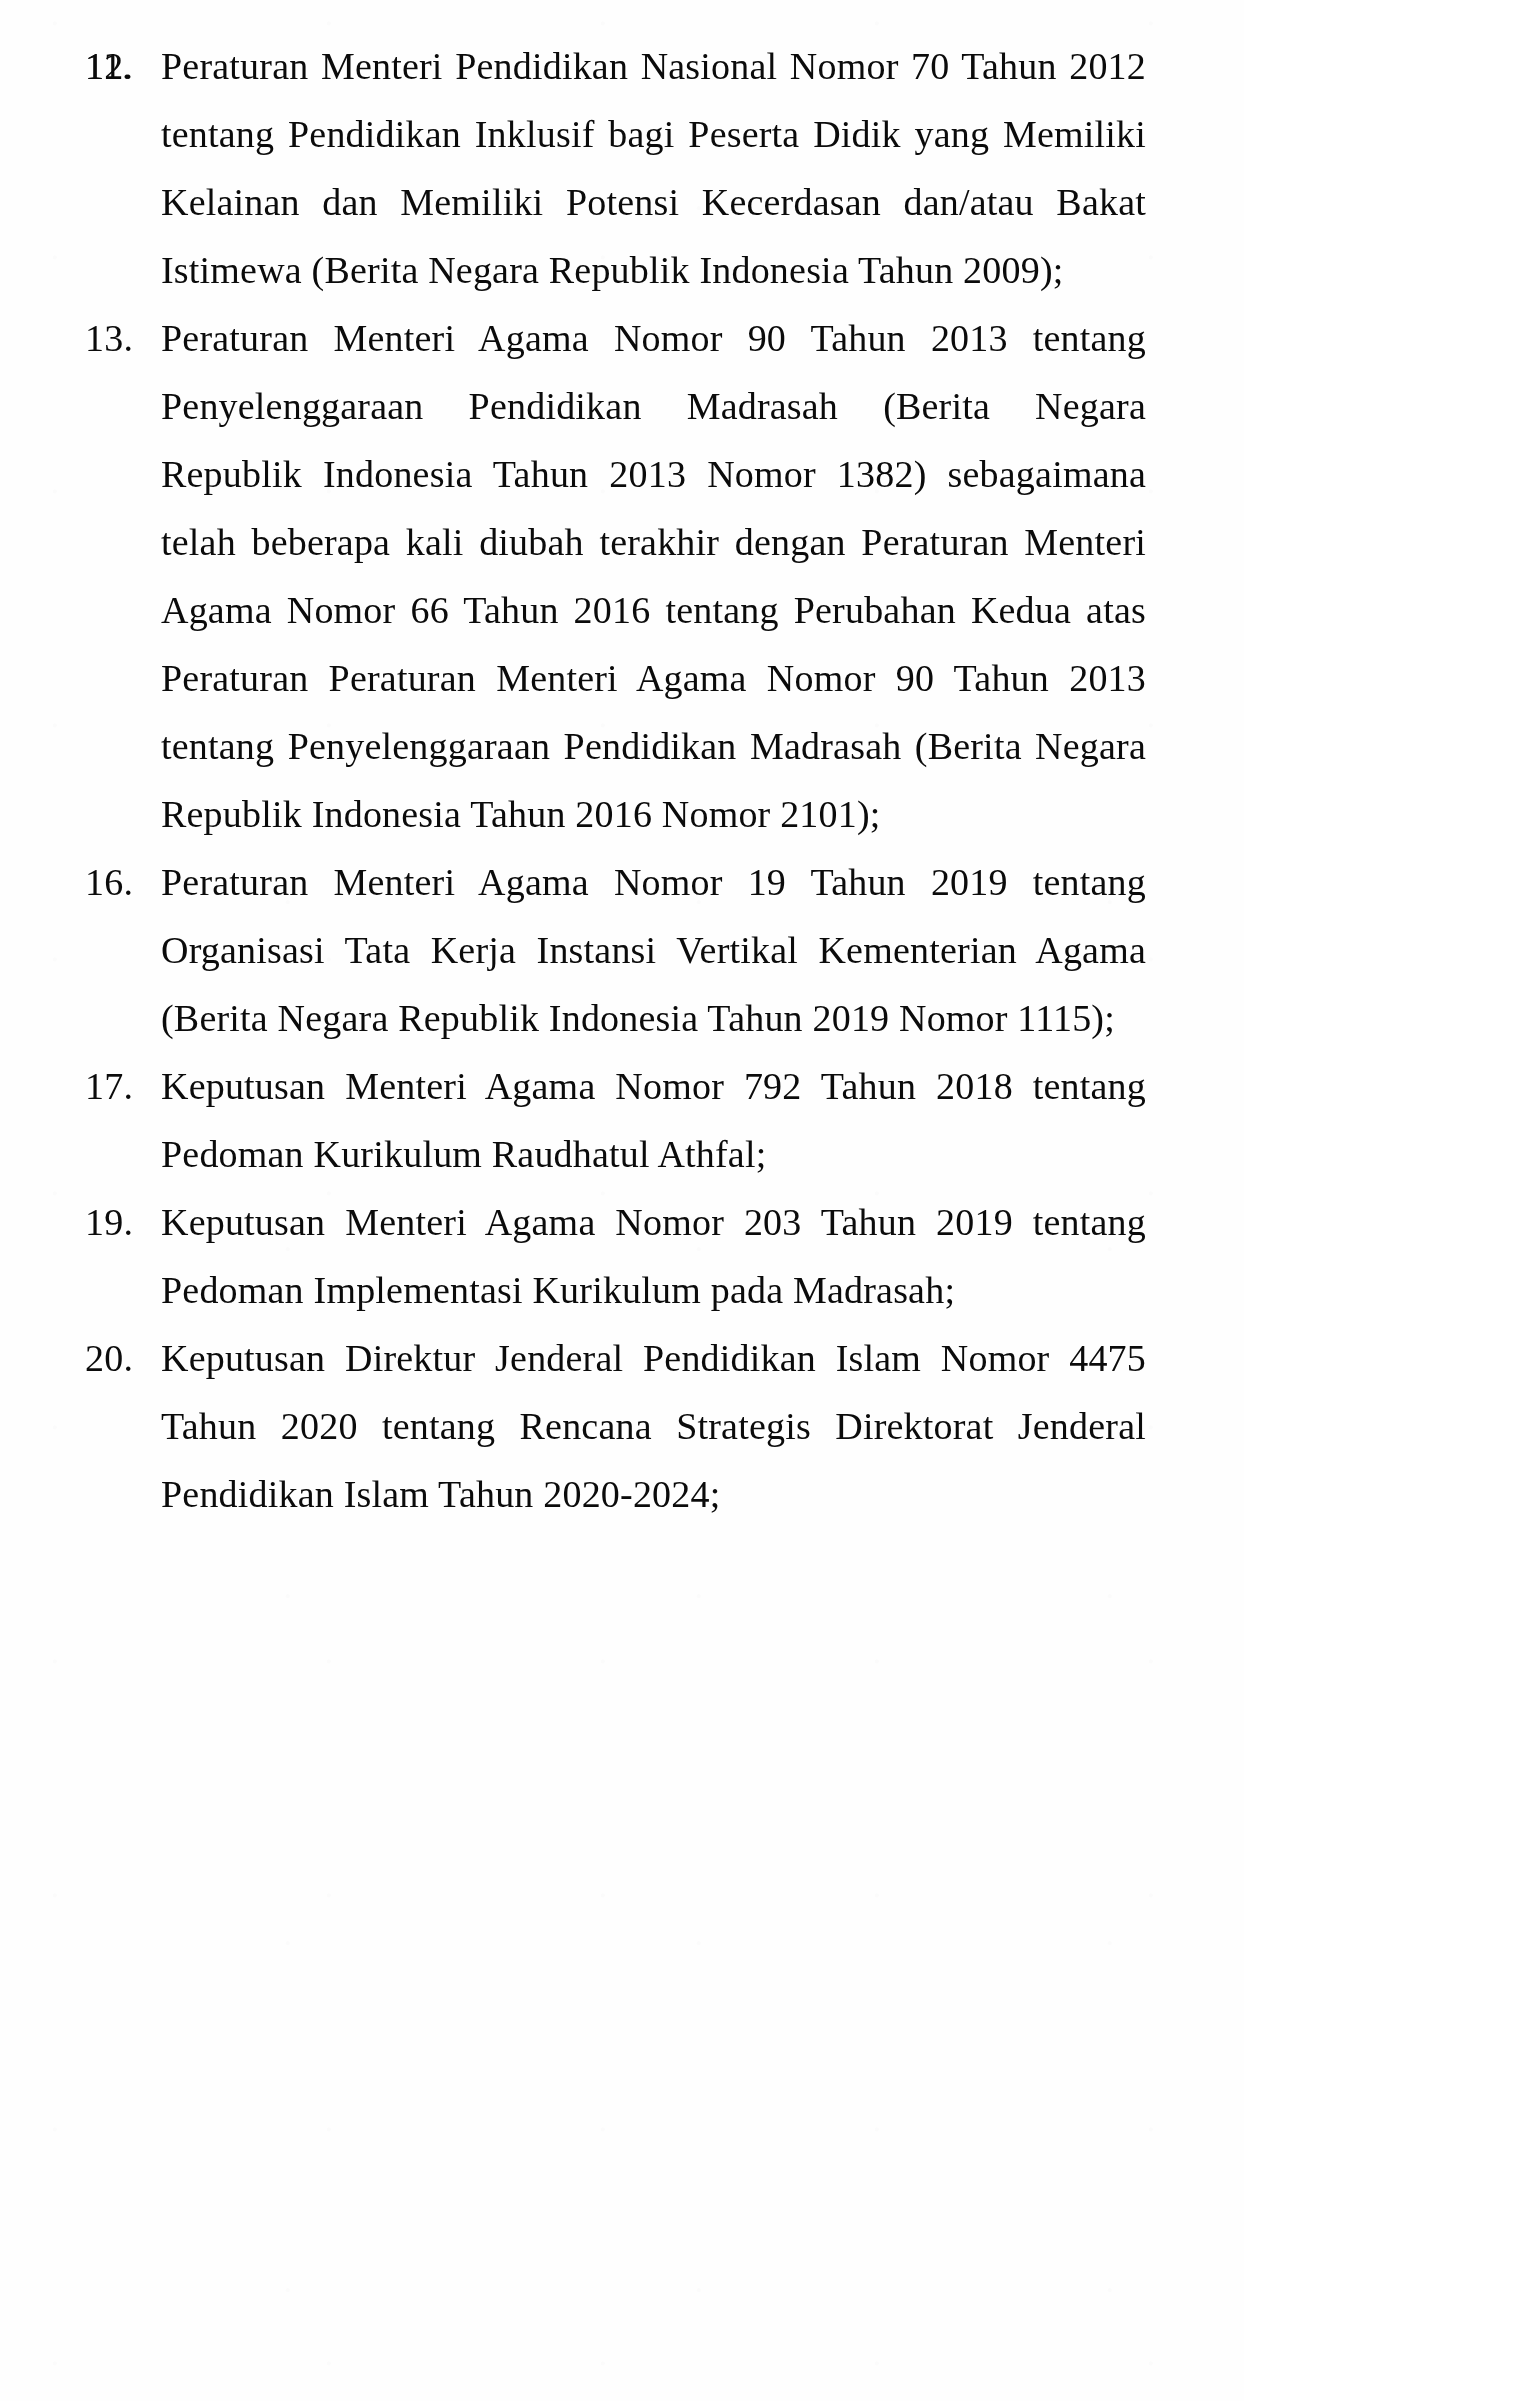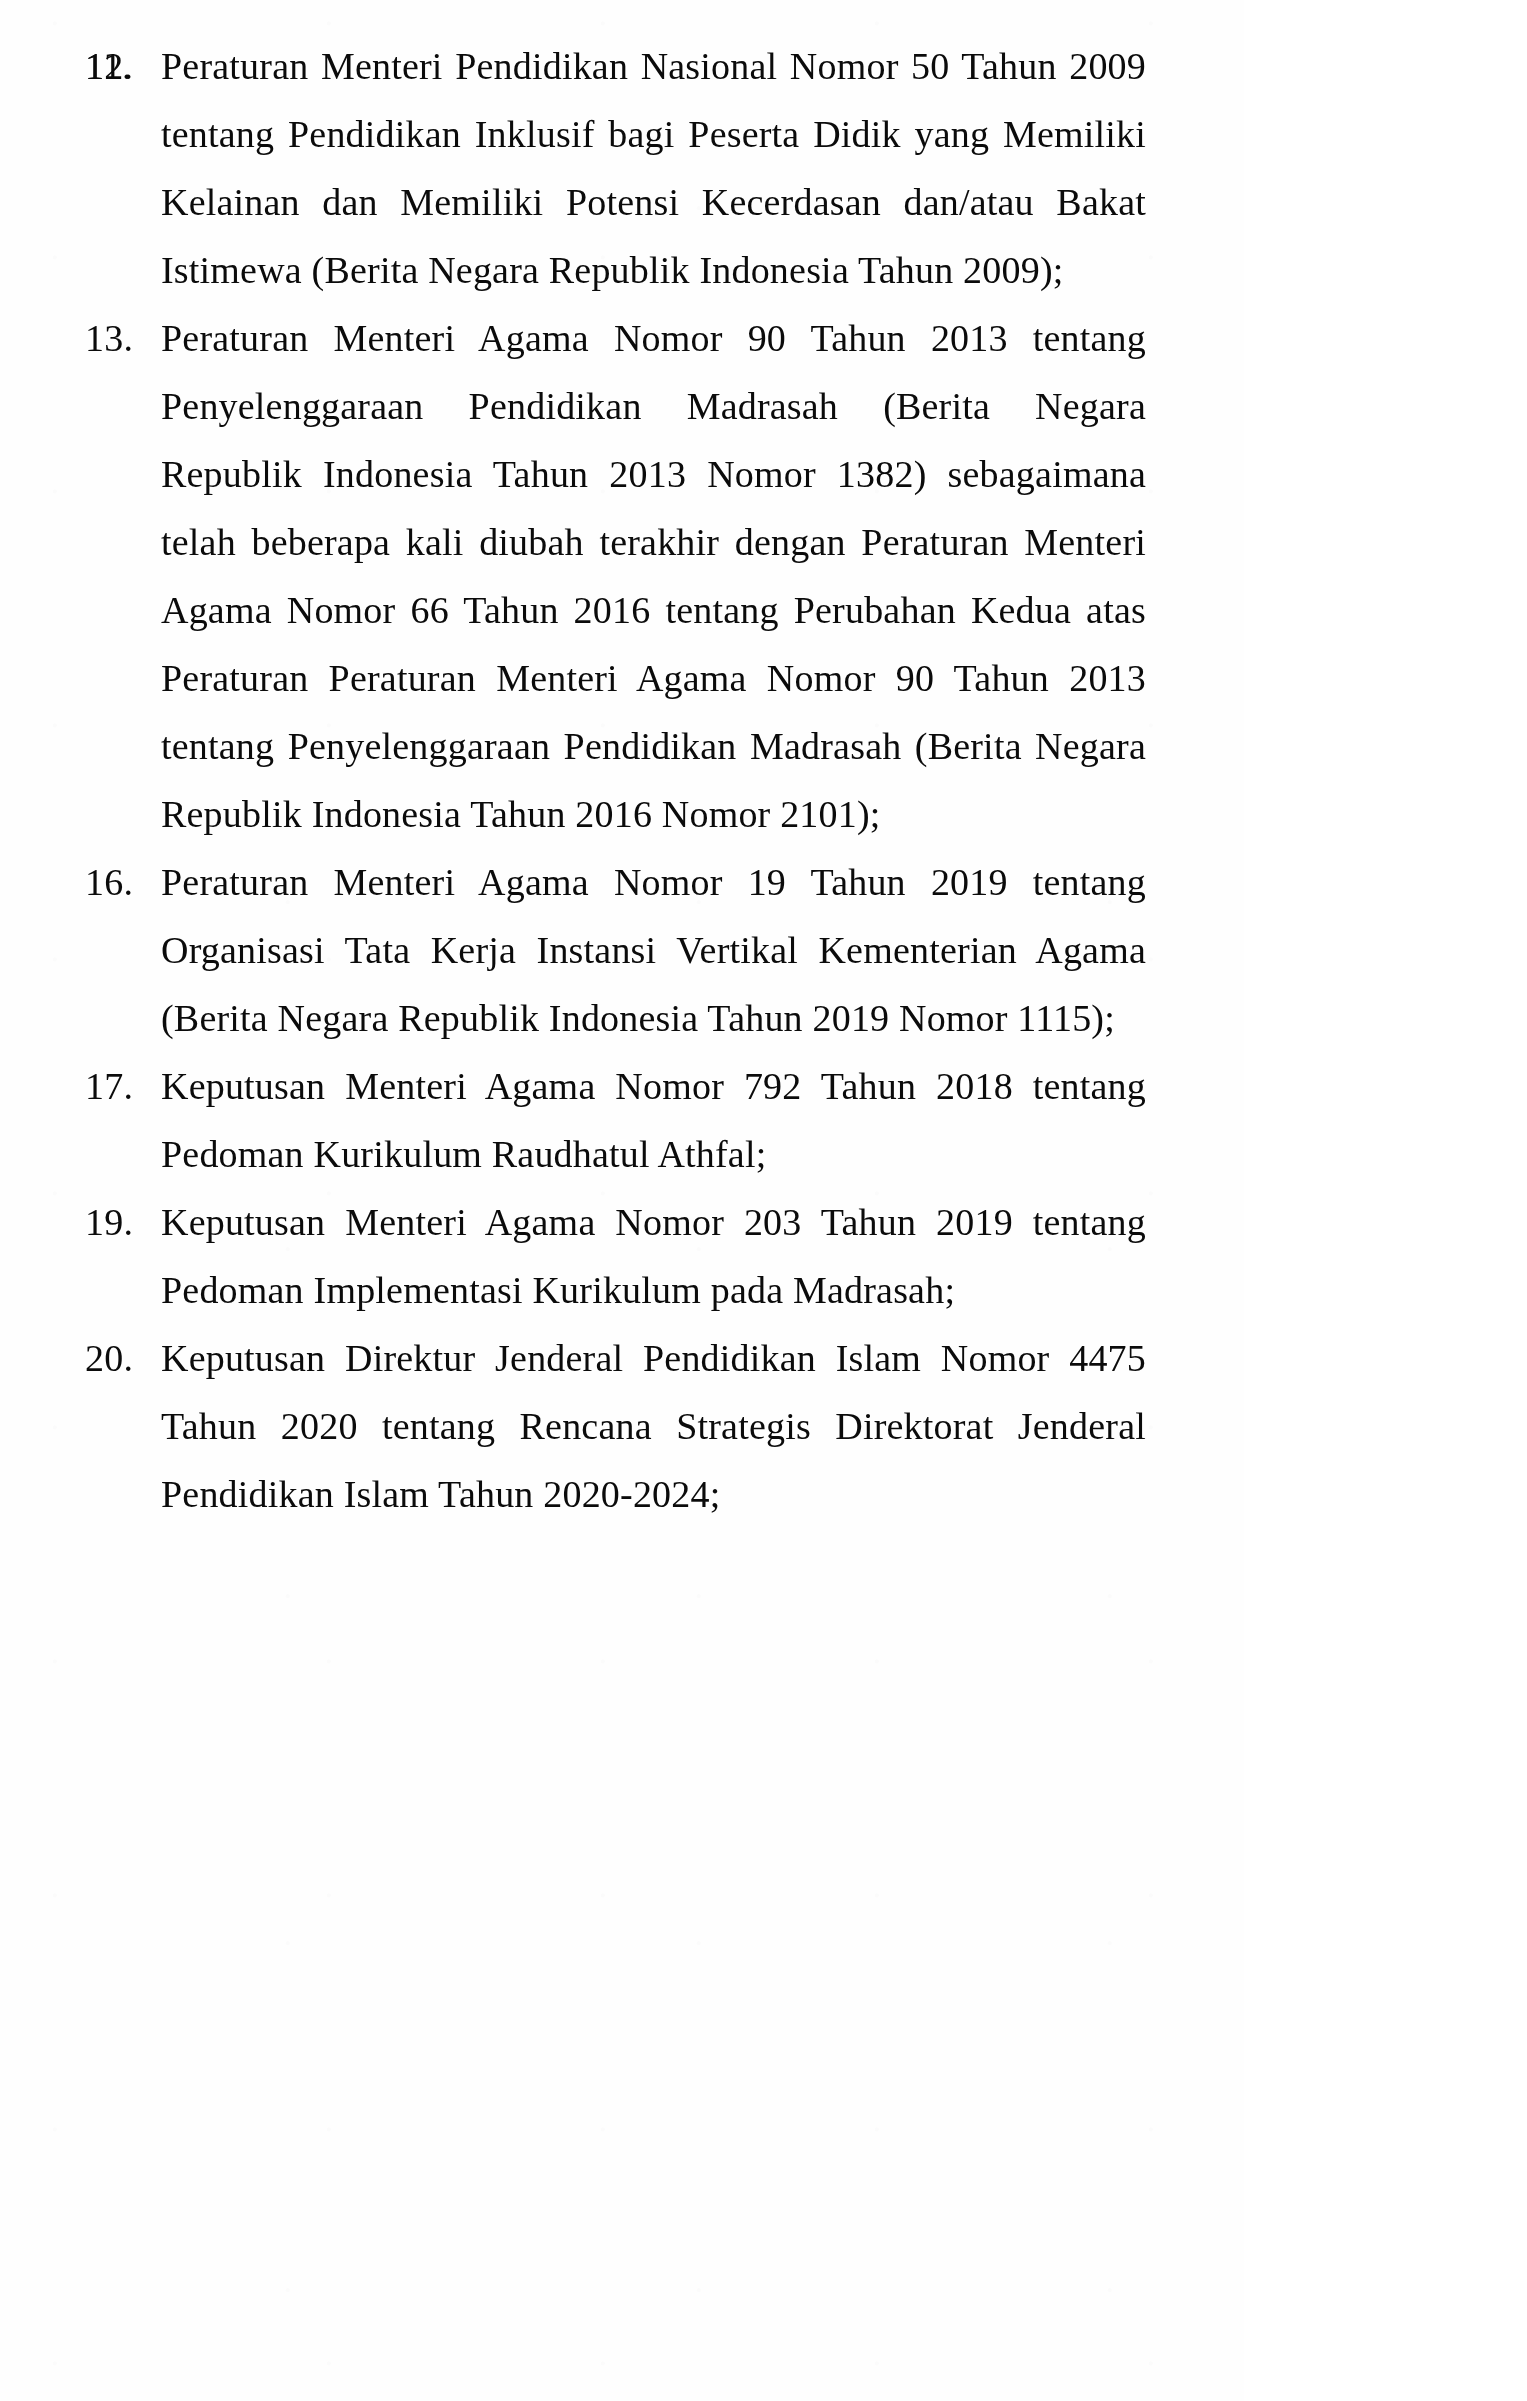--- a/index.html
+++ b/index.html
@@ -53,21 +53,21 @@
 </head>
 <body>
 
 <div class="page">
   <ol class="legal-list">
     <li>
       <span class="num">11.</span>
     </li>
     <li>
       <span class="num">12.</span>
-      <span class="body">Peraturan Menteri Pendidikan Nasional Nomor 50 Tahun 2009 tentang Pendidikan Inklusif bagi Peserta Didik yang Memiliki Kelainan dan Memiliki Potensi Kecerdasan dan/atau Bakat Istimewa (Berita Negara Republik Indonesia Tahun 2009);</span>
+      <span class="body">Peraturan Menteri Pendidikan Nasional Nomor 70 Tahun 2012 tentang Pendidikan Inklusif bagi Peserta Didik yang Memiliki Kelainan dan Memiliki Potensi Kecerdasan dan/atau Bakat Istimewa (Berita Negara Republik Indonesia Tahun 2009);</span>
     </li>
     <li>
       <span class="num">13.</span>
       <span class="body">Peraturan Menteri Agama Nomor 90 Tahun 2013 tentang Penyelenggaraan Pendidikan Madrasah (Berita Negara Republik Indonesia Tahun 2013 Nomor 1382) sebagaimana telah beberapa kali diubah terakhir dengan Peraturan Menteri Agama Nomor 66 Tahun 2016 tentang Perubahan Kedua atas Peraturan Peraturan Menteri Agama Nomor 90 Tahun 2013 tentang Penyelenggaraan Pendidikan Madrasah (Berita Negara Republik Indonesia Tahun 2016 Nomor 2101);</span>
     </li>
     <li>
       <span class="num">16.</span>
       <span class="body">Peraturan Menteri Agama Nomor 19 Tahun 2019 tentang Organisasi Tata Kerja Instansi Vertikal Kementerian Agama (Berita Negara Republik Indonesia Tahun 2019 Nomor 1115);</span>
     </li>
     <li>

